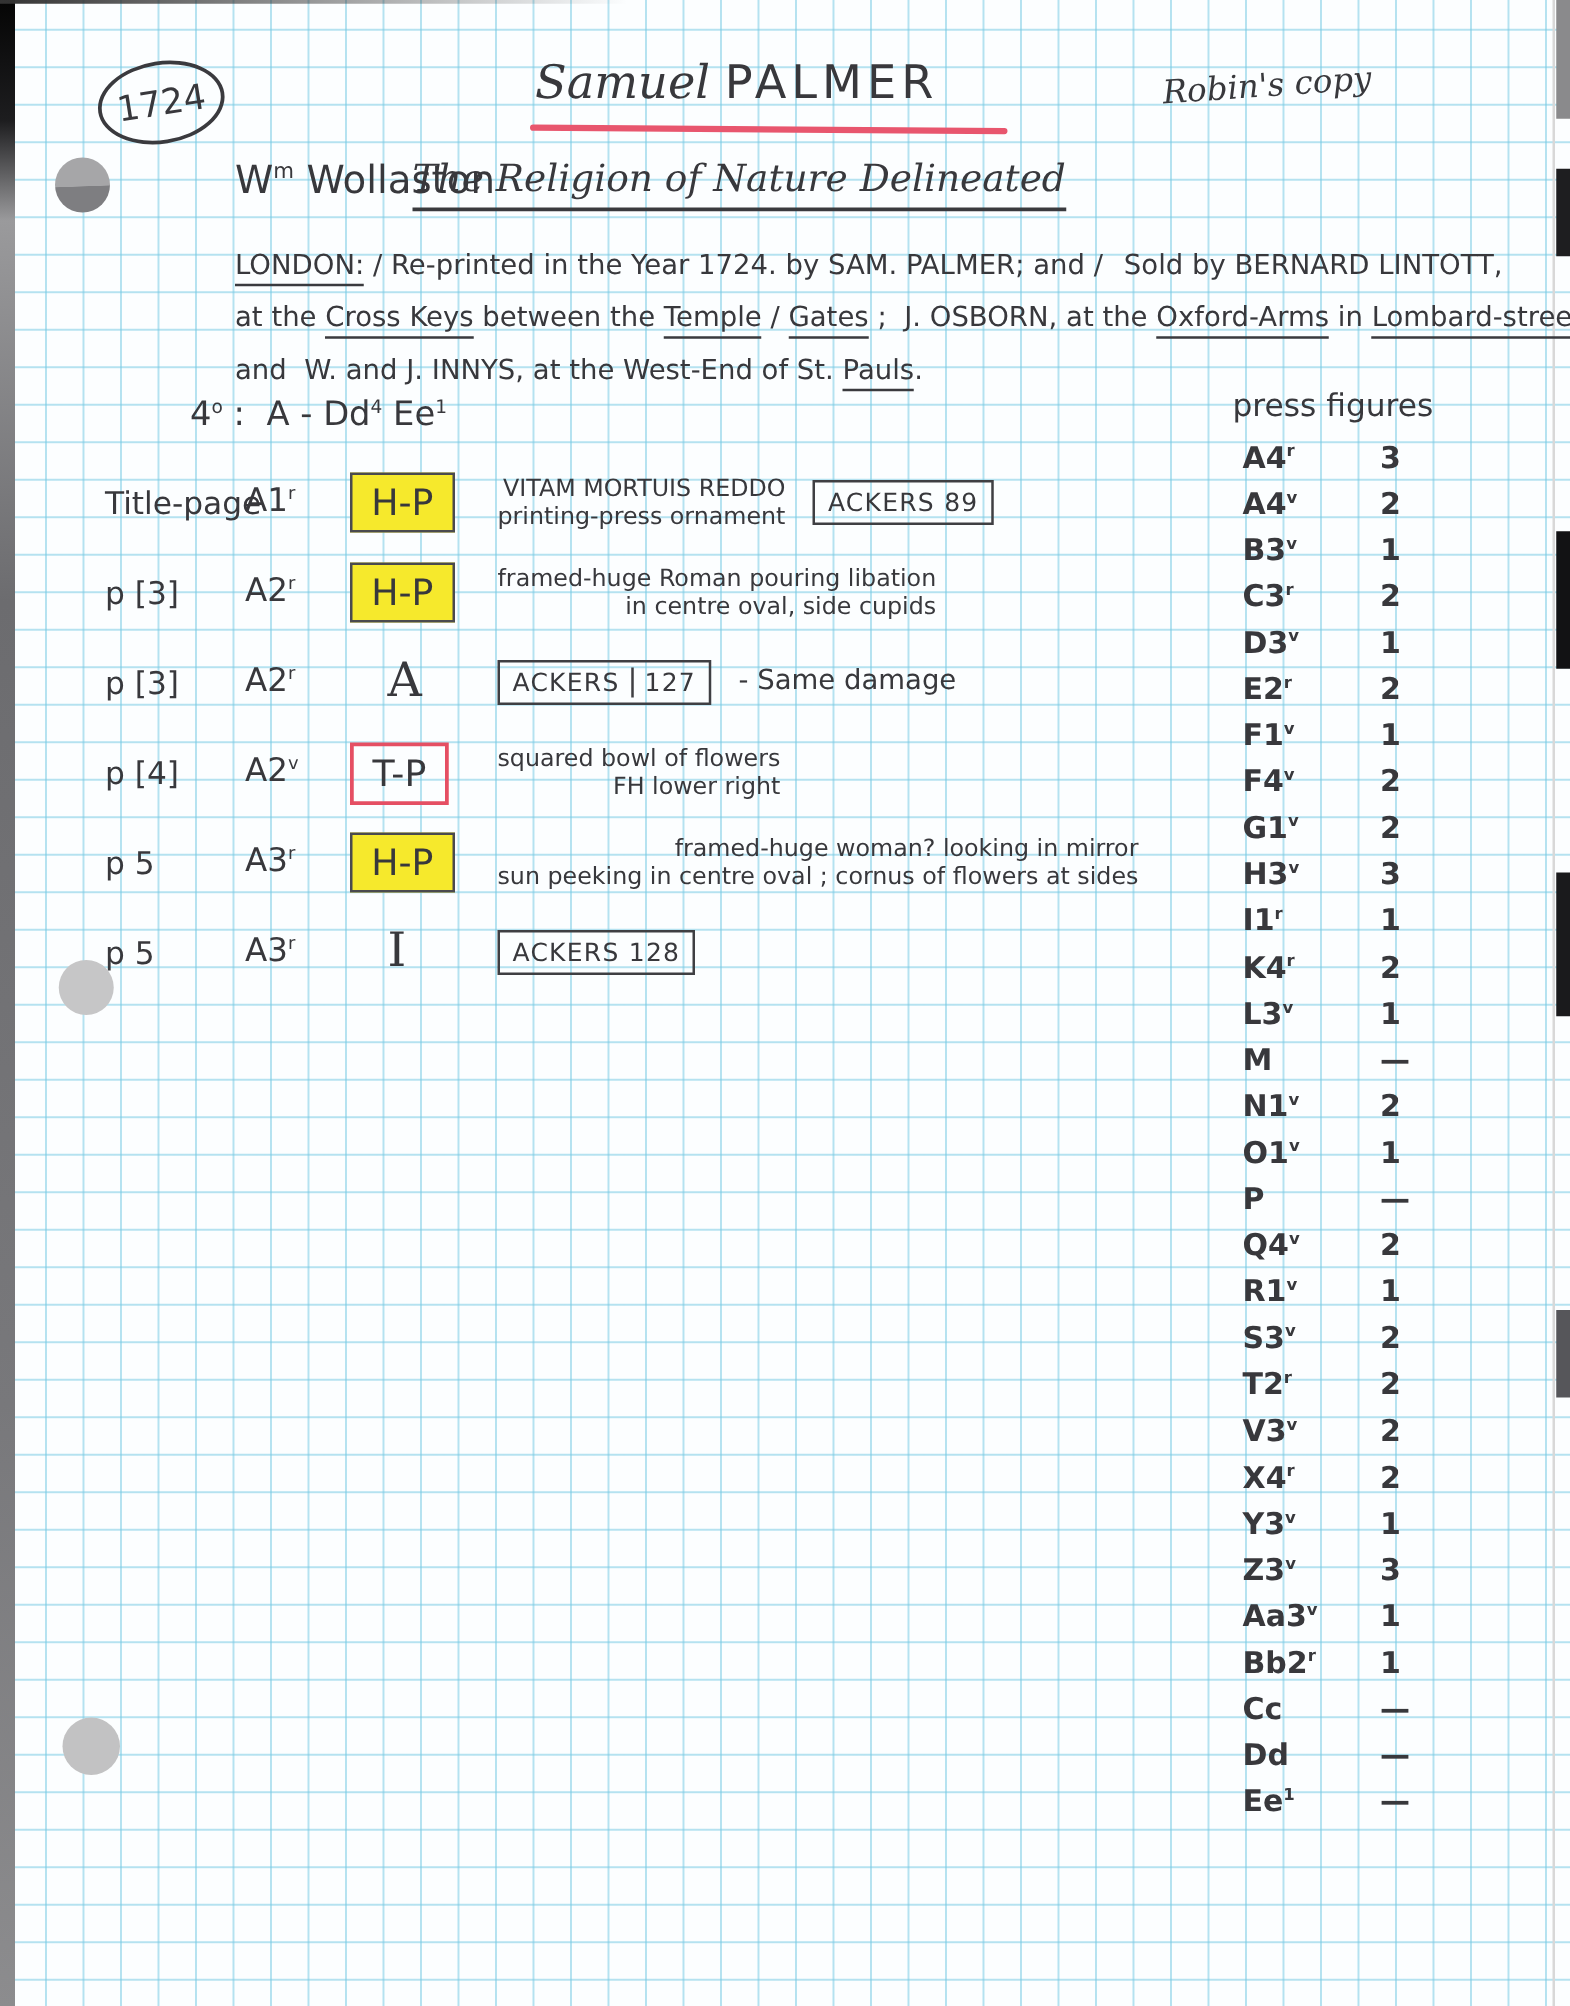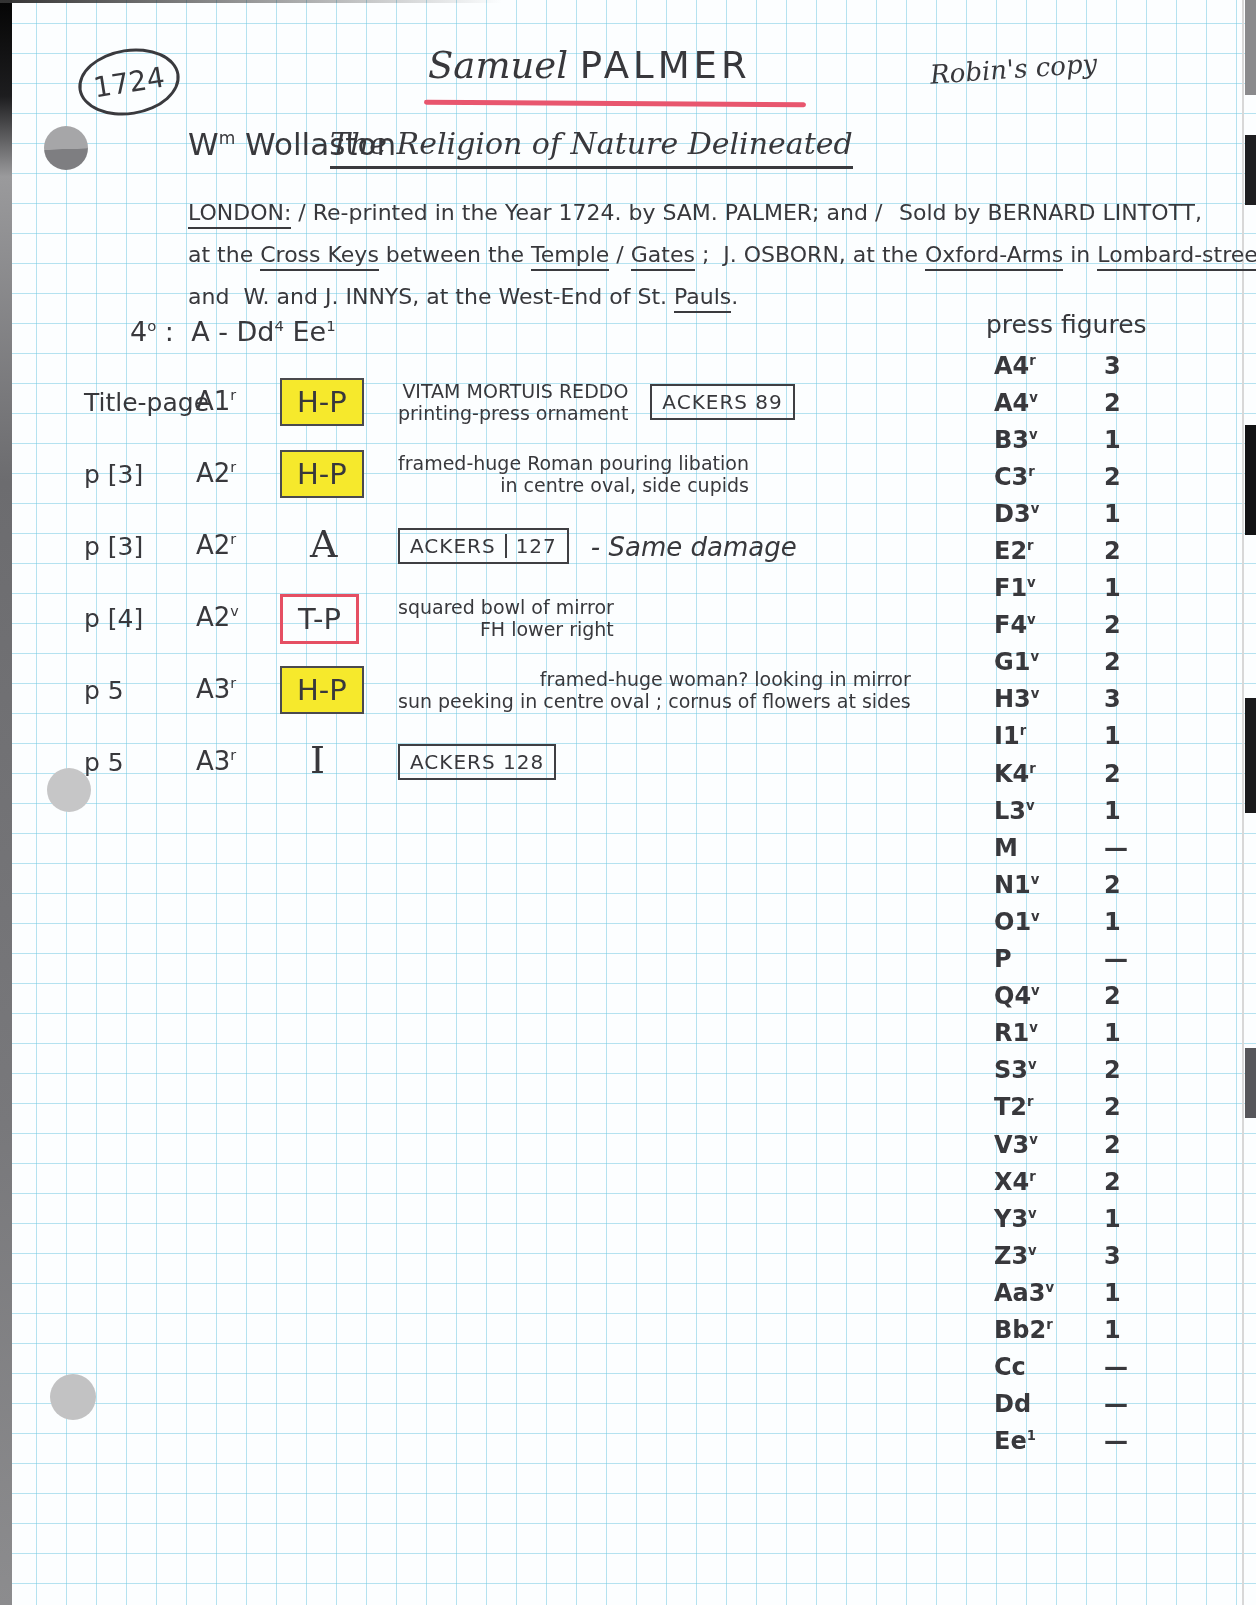--- a/index.html
+++ b/index.html
@@ -33,41 +33,41 @@
   .copy-note{left:930px;top:54px;font-size:26px;transform:rotate(-4deg);font-family:"DejaVu Serif", serif;font-style:italic;}
   .author-line{left:156px;top:126px;font-size:31px;white-space:pre;margin-left:32px;}
   .work-title{left:330px;top:126px;font-size:30px;border-bottom:3px solid #3a3a3e;padding-bottom:5px;}
   
   .imprint{left:188px;top:200px;width:1014px;font-size:22px;}
   .imprint .line{display:flex;white-space:pre;height:42px;align-items:flex-start;}
   .u{border-bottom:2.5px solid #3a3a3e;padding-bottom:2px;}
   .spacer{flex:1 1 auto;}
   sup{font-size:.55em;line-height:0;}
   
-  .collation{left:130px;top:316px;font-size:27px;white-space:pre;}
+  .collation{left:152px;top:316px;font-size:27px;white-space:pre;}
   .pf-header{left:986px;top:310px;font-size:25px;}
   .pf-list{left:994px;top:347px;width:190px;font-weight:bold;}
   .pf-row{display:flex;align-items:center;height:37.1px;font-size:24px;}
   .pf-sig{width:104px;}
   .pf-val{padding-left:6px;}
   
   .entries{left:84px;top:378px;width:860px;}
   .entry-row{display:flex;align-items:flex-start;height:51px;margin-bottom:21px;}
   .col-page{width:112px;font-size:25px;padding-top:10px;white-space:pre;}
   .col-sig{width:84px;font-size:26px;padding-top:8px;}
   .col-marker{width:118px;}
   .marker{display:inline-block;border:2.5px solid #4a4a4e;padding:5px 15px;font-size:29px;text-align:right;}
   .marker.yellow{background:#f6e92c;}
   .marker.red{border:3.5px solid #e54f63;background:transparent;}
   .marker.plain{border:none;background:transparent;font-size:38px;padding:0 0 0 30px;font-family:"DejaVu Serif", serif;}
   .col-body{flex:1;display:flex;align-items:flex-start;gap:22px;padding-top:2px;}
   .desc{font-size:19px;line-height:22px;white-space:pre;text-align:right;}
   .refbox{display:inline-flex;border:2.5px solid #3f3f43;padding:4px 10px;font-size:20px;letter-spacing:1px;margin-top:4px;white-space:pre;}
   .refbox .part + .part{border-left:2.5px solid #3f3f43;margin-left:9px;padding-left:9px;}
-  .note{font-size:26px;padding-top:8px;white-space:pre;font-style:italic;}
+  .note{font-size:22px;padding-top:8px;white-space:pre;}
 </style>
 </head>
 <body>
 
 <div class="page">
 
   <div class="abs edge-left"></div>
   <div class="abs edge-top"></div>
   <div class="abs edge-right-line"></div>
   <div class="abs edge-seg" style="top:0;height:95px;background:#8a8a8c;"></div>
@@ -122,21 +122,21 @@
         <div class="col-body">
           <span class="refbox"><span class="part">ACKERS</span><span class="part">127</span></span>
           <span class="note">- Same damage</span>
         </div>
       </div>
       <div class="entry-row">
         <div class="col-page">p [4]</div>
         <div class="col-sig">A2<sup>v</sup></div>
         <div class="col-marker"><span class="marker red">T-P</span></div>
         <div class="col-body">
-          <div class="desc"><div>squared bowl of mirror</div><div>FH lower right</div></div>
+          <div class="desc"><div>squared bowl of flowers</div><div>FH lower right</div></div>
         </div>
       </div>
       <div class="entry-row">
         <div class="col-page">p 5</div>
         <div class="col-sig">A3<sup>r</sup></div>
         <div class="col-marker"><span class="marker yellow">H-P</span></div>
         <div class="col-body">
           <div class="desc"><div>framed-huge woman? looking in mirror</div><div>sun peeking in centre oval ; cornus of flowers at sides</div></div>
         </div>
       </div>

